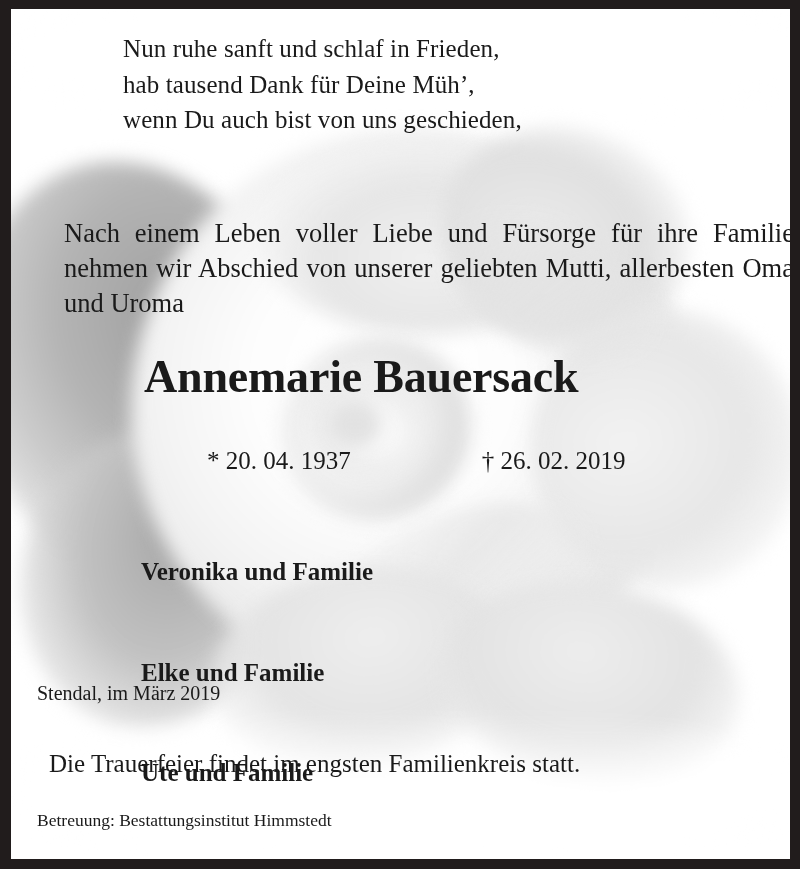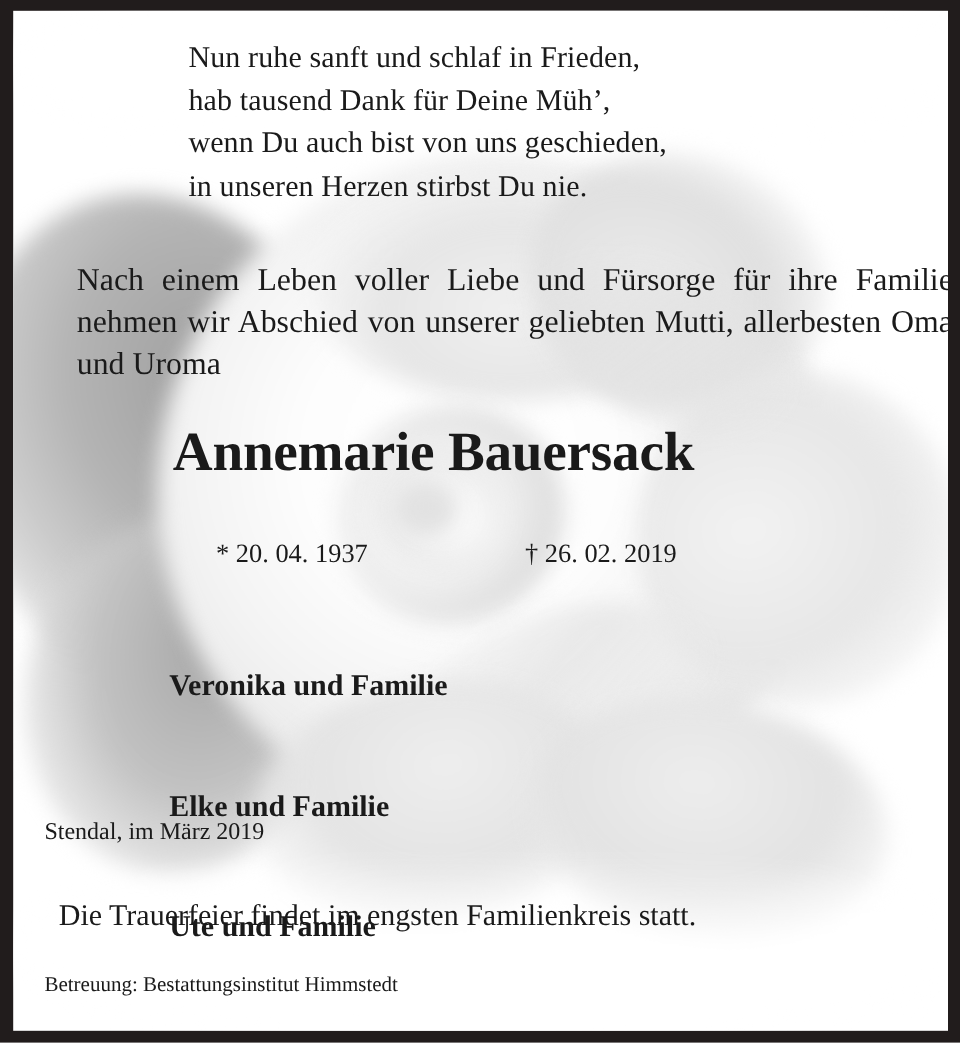--- a/index.html
+++ b/index.html
@@ -186,21 +186,21 @@
   #content {
     position: relative;
     z-index: 2;
     width: 100%;
     height: 100%;
     color: #1a1a1a;
   }
 
   .poem {
     position: absolute;
-    left: 146px;
+    left: 112px;
     top: 22px;
     font-size: 25px;
     line-height: 35.5px;
     letter-spacing: 0.1px;
   }
   .poem div { white-space: pre; }
 
   .intro {
     position: absolute;
     left: 25px;
@@ -219,23 +219,23 @@
     top: 341px;
     font-size: 46px;
     line-height: 54px;
     font-weight: bold;
     letter-spacing: -0.2px;
     white-space: pre;
   }
 
   .dates {
     position: absolute;
-    left: 125px;
+    left: 146px;
     top: 404px;
-    font-size: 22px;
+    font-size: 25px;
     line-height: 32px;
     white-space: pre;
   }
   .dates .death { margin-left: 131px; }
 
   .survivors {
     position: absolute;
     left: 130px;
     top: 479px;
     font-size: 25px;
@@ -294,21 +294,20 @@
       <div class="petal p-bottomright"></div>
       <div class="petal p-fade-bottom"></div>
     </div>
 
     <div id="content">
 
       <div class="poem">
         <div>Nun ruhe sanft und schlaf in Frieden,</div>
         <div>hab tausend Dank für Deine Müh’,</div>
         <div>wenn Du auch bist von uns geschieden,</div>
-        <div>in unseren Herzen stirbst Du nie.</div>
       </div>
 
       <div class="intro">
         <span>Nach einem Leben voller Liebe und Fürsorge für ihre</span>
         <span>Familie nehmen wir Abschied von unserer geliebten Mutti,</span>
         <span>allerbesten Oma und Uroma</span>
       </div>
 
       <div class="name">Annemarie Bauersack</div>
 

